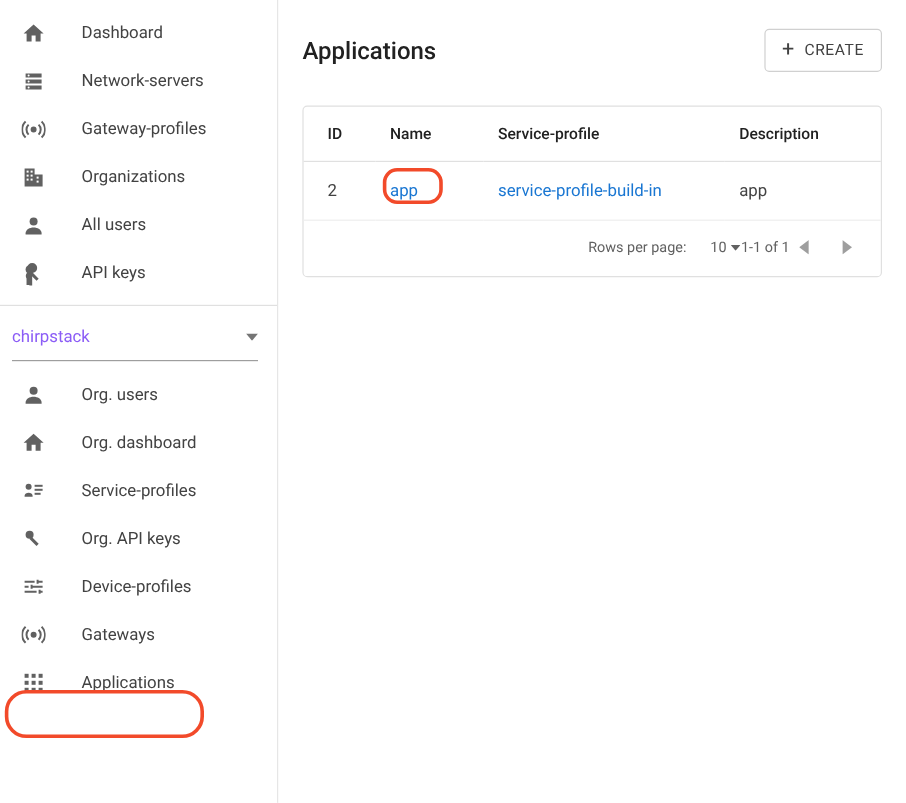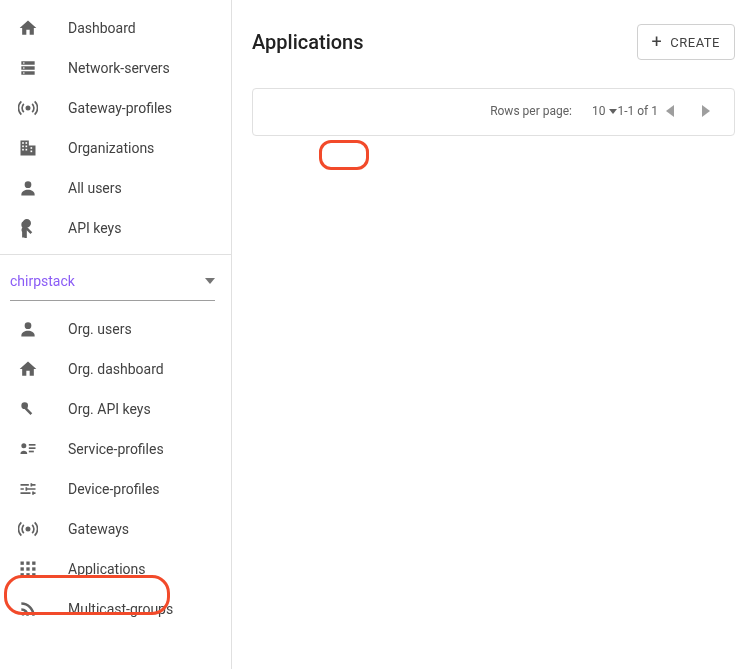--- a/index.html
+++ b/index.html
@@ -224,37 +224,37 @@
       <span class="icon">
         <svg width="20" height="20" viewBox="0 0 24 24" fill="currentColor">
             <path d="M10 20v-6h4v6h5v-8h3L12 3 2 12h3v8z"></path>
           </svg>
       </span>
       <span class="label">Org. dashboard</span>
     </div>
     <div class="nav-item">
       <span class="icon">
         <svg width="20" height="20" viewBox="0 0 24 24" fill="currentColor">
-            <circle cx="8" cy="8" r="4"></circle>
-            <rect x="10" y="10" width="10" height="3" transform="rotate(45 10 10)"></rect>
-          </svg>
-      </span>
-      <span class="label">Org. API keys</span>
-    </div>
-    <div class="nav-item">
-      <span class="icon">
-        <svg width="20" height="20" viewBox="0 0 24 24" fill="currentColor">
             <circle cx="7" cy="8" r="3"></circle>
             <path d="M3 17c0-2 2-3 4-3s4 1 4 3v1H3z"></path>
             <rect x="13" y="6" width="8" height="2"></rect>
             <rect x="13" y="10" width="8" height="2"></rect>
             <rect x="13" y="14" width="6" height="2"></rect>
           </svg>
       </span>
       <span class="label">Service-profiles</span>
+    </div>
+    <div class="nav-item">
+      <span class="icon">
+        <svg width="20" height="20" viewBox="0 0 24 24" fill="currentColor">
+            <circle cx="8" cy="8" r="4"></circle>
+            <rect x="10" y="10" width="10" height="3" transform="rotate(45 10 10)"></rect>
+          </svg>
+      </span>
+      <span class="label">Org. API keys</span>
     </div>
     <div class="nav-item">
       <span class="icon">
         <svg width="20" height="20" viewBox="0 0 24 24" fill="currentColor">
             <path d="M3 6h10v2H3zM15 5h2v4h-2zM17 6h4v2h-4zM3 11h4v2H3zM9 10h2v4H9zM11 11h10v2H11zM3 16h12v2H3zM17 15h2v4h-2zM19 16h2v2h-2z"></path>
           </svg>
       </span>
       <span class="label">Device-profiles</span>
     </div>
     <div class="nav-item">
@@ -275,43 +275,52 @@
             <rect x="3" y="10" width="4" height="4"></rect>
             <rect x="10" y="10" width="4" height="4"></rect>
             <rect x="17" y="10" width="4" height="4"></rect>
             <rect x="3" y="17" width="4" height="4"></rect>
             <rect x="10" y="17" width="4" height="4"></rect>
             <rect x="17" y="17" width="4" height="4"></rect>
           </svg>
       </span>
       <span class="label">Applications</span>
     </div>
-    <div class="nav-item">
-      <span class="icon">
-        <svg width="20" height="20" viewBox="0 0 24 24" fill="currentColor">
-            <circle cx="6" cy="18" r="2"></circle>
-            <path d="M4 11a9 9 0 019 9h-3a6 6 0 00-6-6zM4 4a16 16 0 0116 16h-3A13 13 0 004 7z"></path>
-          </svg>
-      </span>
-      <span class="label">Multicast-groups</span>
-    </div>
 
     <div class="highlight-ring" style="left:4px; top:575px; width:166px; height:40px;"></div>
   </div>
 
   <div class="main">
     <div class="header-row">
       <div class="page-title">Applications</div>
       <div class="create-btn">
         <span class="plus">+</span>
         <span>CREATE</span>
       </div>
     </div>
 
     <div class="card" style="position:relative;">
+      <table>
+        <thead>
+          <tr>
+            <th style="width:60px;">ID</th>
+            <th style="width:90px;">Name</th>
+            <th>Service-profile</th>
+            <th style="width:130px;">Description</th>
+          </tr>
+        </thead>
+        <tbody>
+          <tr>
+            <td>2</td>
+            <td><span class="link">app</span></td>
+            <td><span class="link">service-profile-build-in</span></td>
+            <td>app</td>
+          </tr>
+        </tbody>
+      </table>
       <div class="pager">
         <div class="rpp">
           <span>Rows per page:</span>
           <span class="select">
             <span>10</span>
             <svg width="8" height="5" viewBox="0 0 10 6" fill="#616161">
                 <path d="M0 0l5 6 5-6z"></path>
               </svg>
           </span>
         </div>

